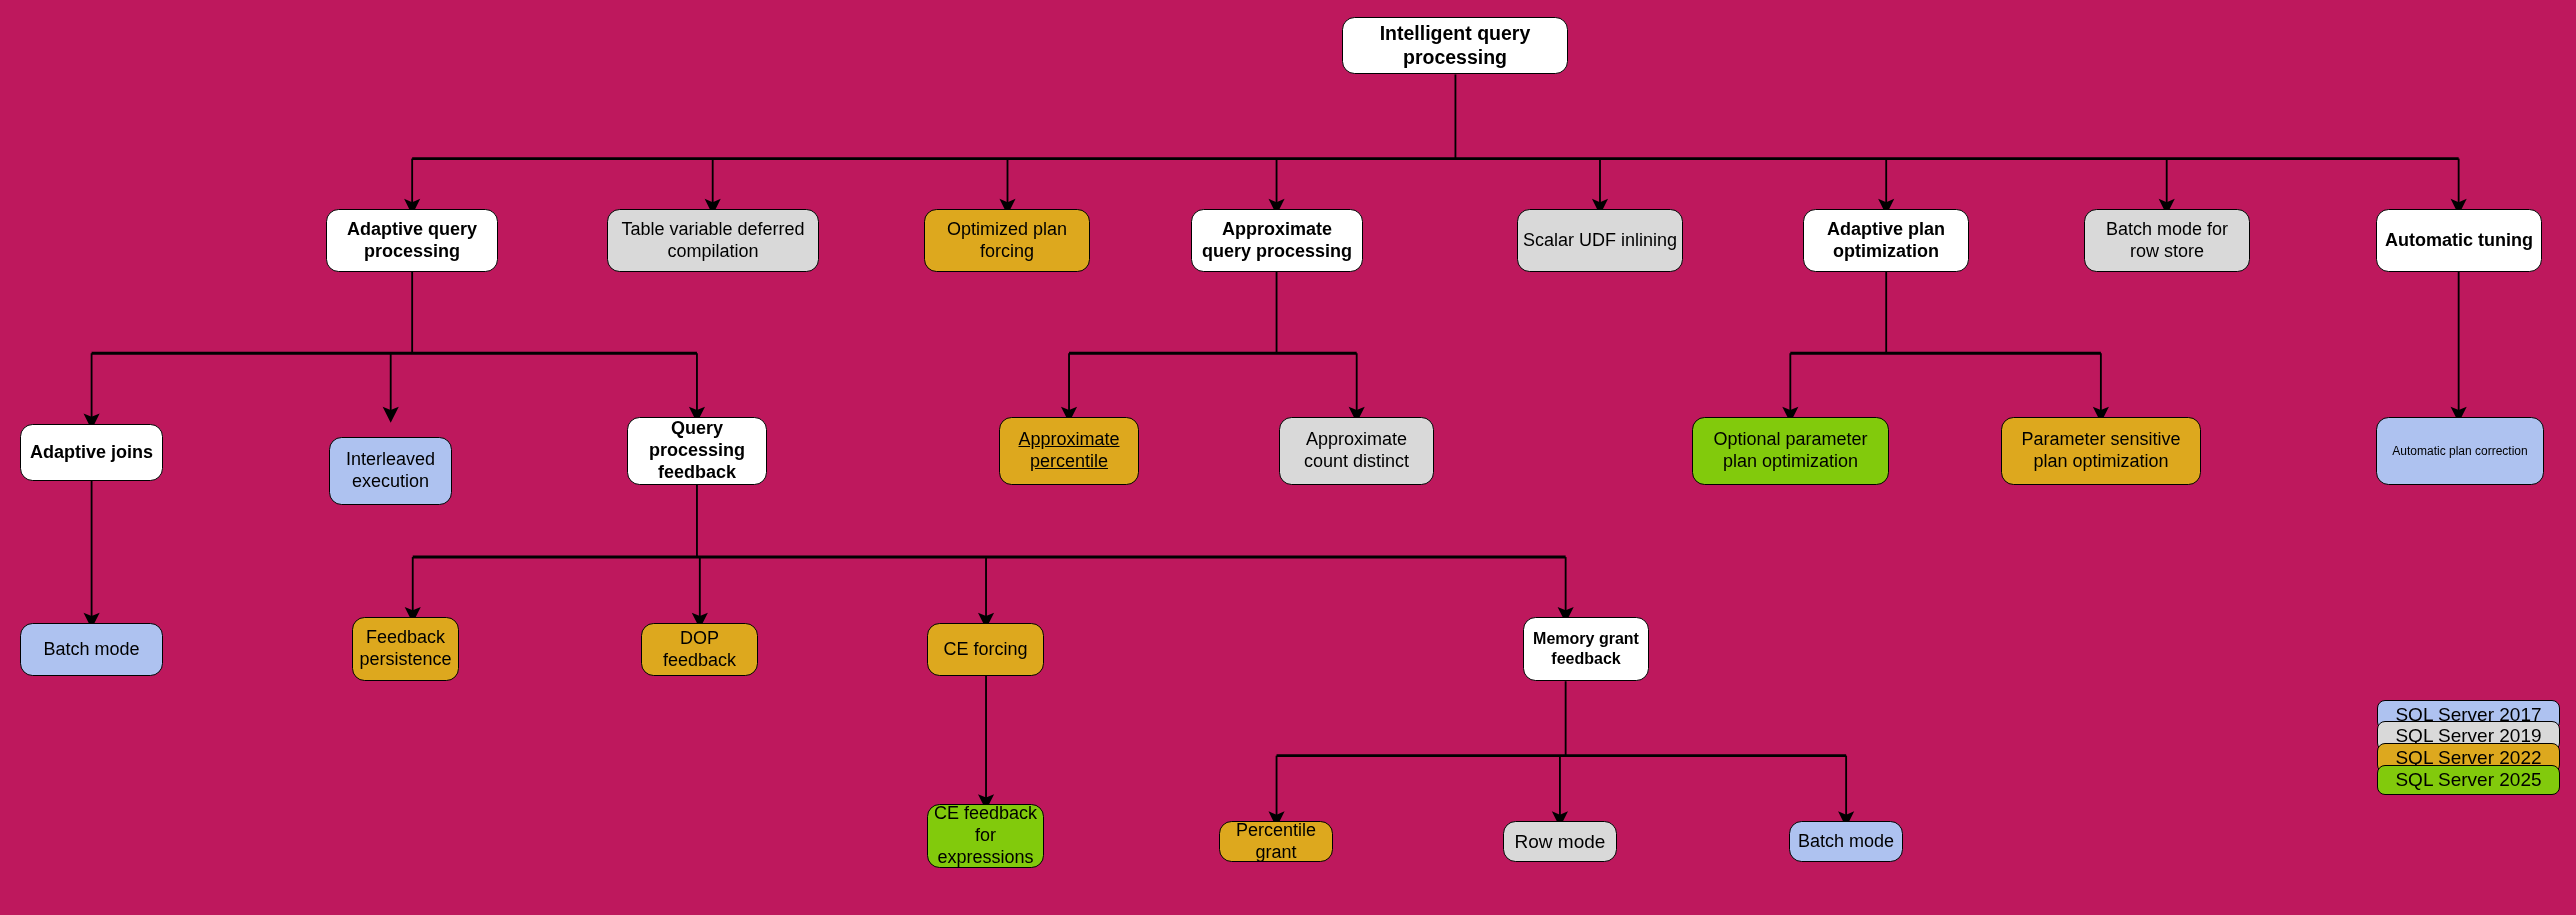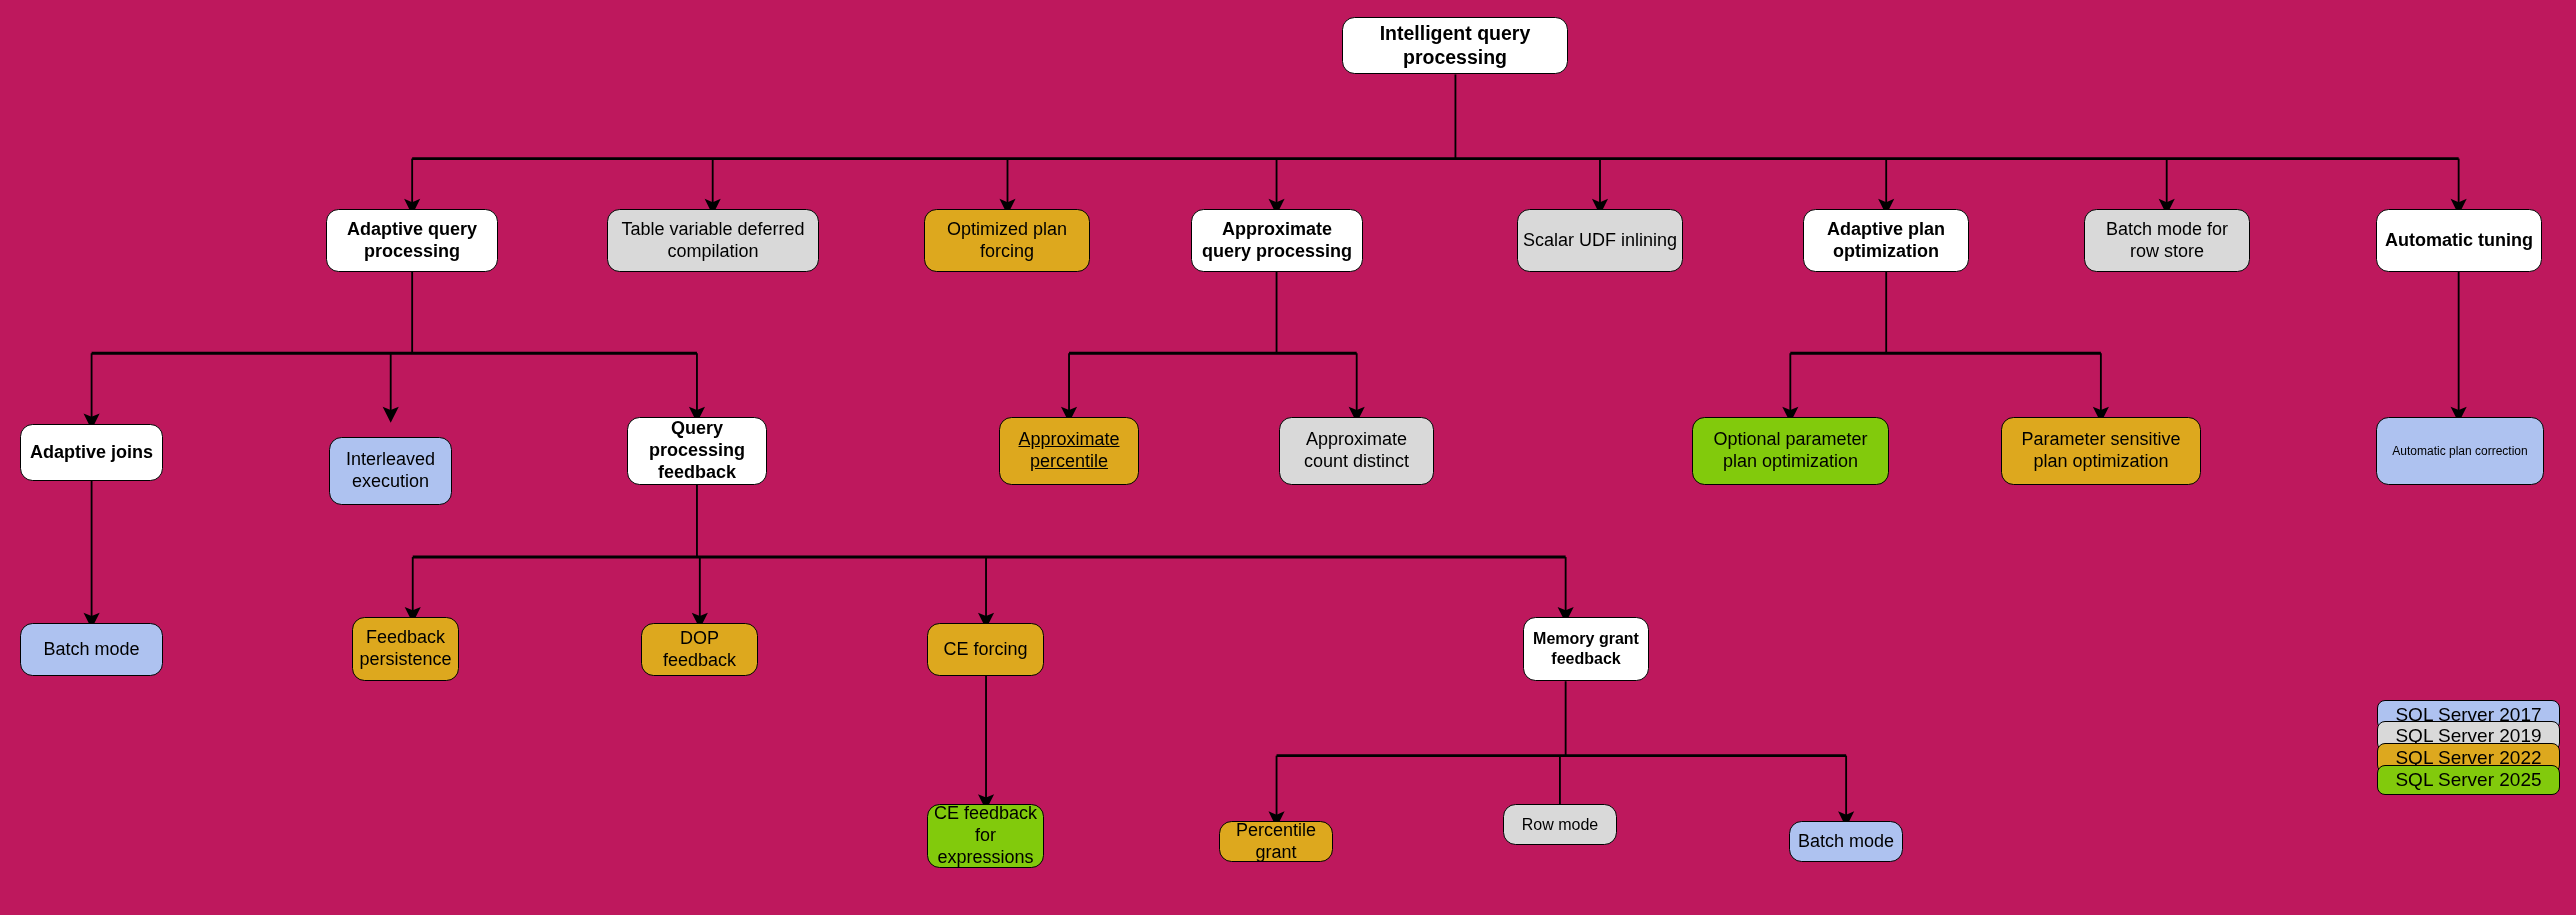--- a/index.html
+++ b/index.html
@@ -152,21 +152,21 @@
       </div>
       <div class="node fwhite bold" style="left: 1503px; top: 617px; width: 126px; height: 64px; font-size: 16px; margin-left: 20px;">
         <span>Memory grant feedback</span>
       </div>
       <div class="node f2025" style="left: 927px; top: 804px; width: 117px; height: 64px; font-size: 18px;">
         <span>CE feedback for expressions</span>
       </div>
       <div class="node f2022" style="left: 1219px; top: 821px; width: 114px; height: 41px; font-size: 18px;">
         <span>Percentile grant</span>
       </div>
-      <div class="node f2019" style="left: 1503px; top: 804px; width: 114px; height: 41px; font-size: 16px;">
+      <div class="node f2019" style="left: 1503px; top: 821px; width: 114px; height: 41px; font-size: 19px;">
         <span>Row mode</span>
       </div>
       <div class="node f2017" style="left: 1789px; top: 821px; width: 114px; height: 41px; font-size: 18px;">
         <span>Batch mode</span>
       </div>
     </div>
   <div id="legend">
       <div class="legend-box f2017" style="left: 2377px; top: 700px; width: 183px; height: 30px;">
         <span>SQL Server 2017</span>
       </div>

